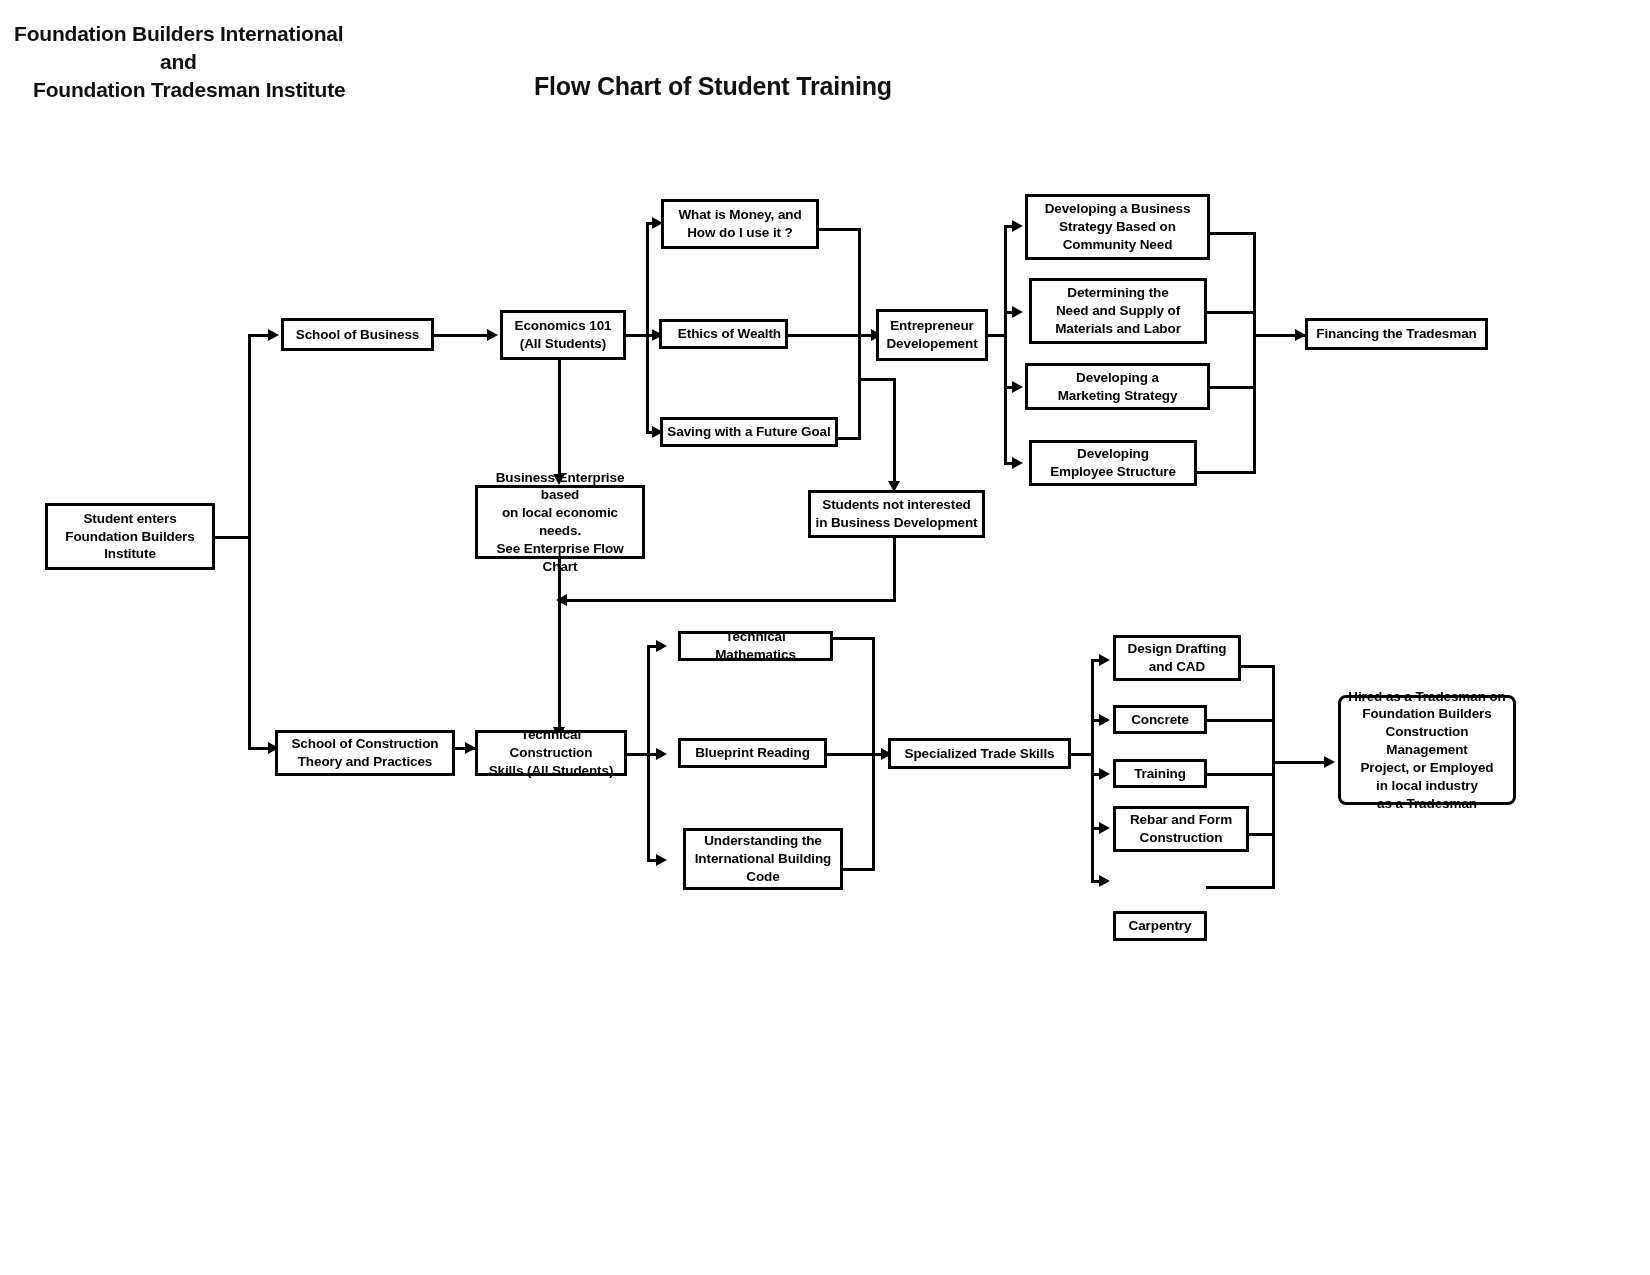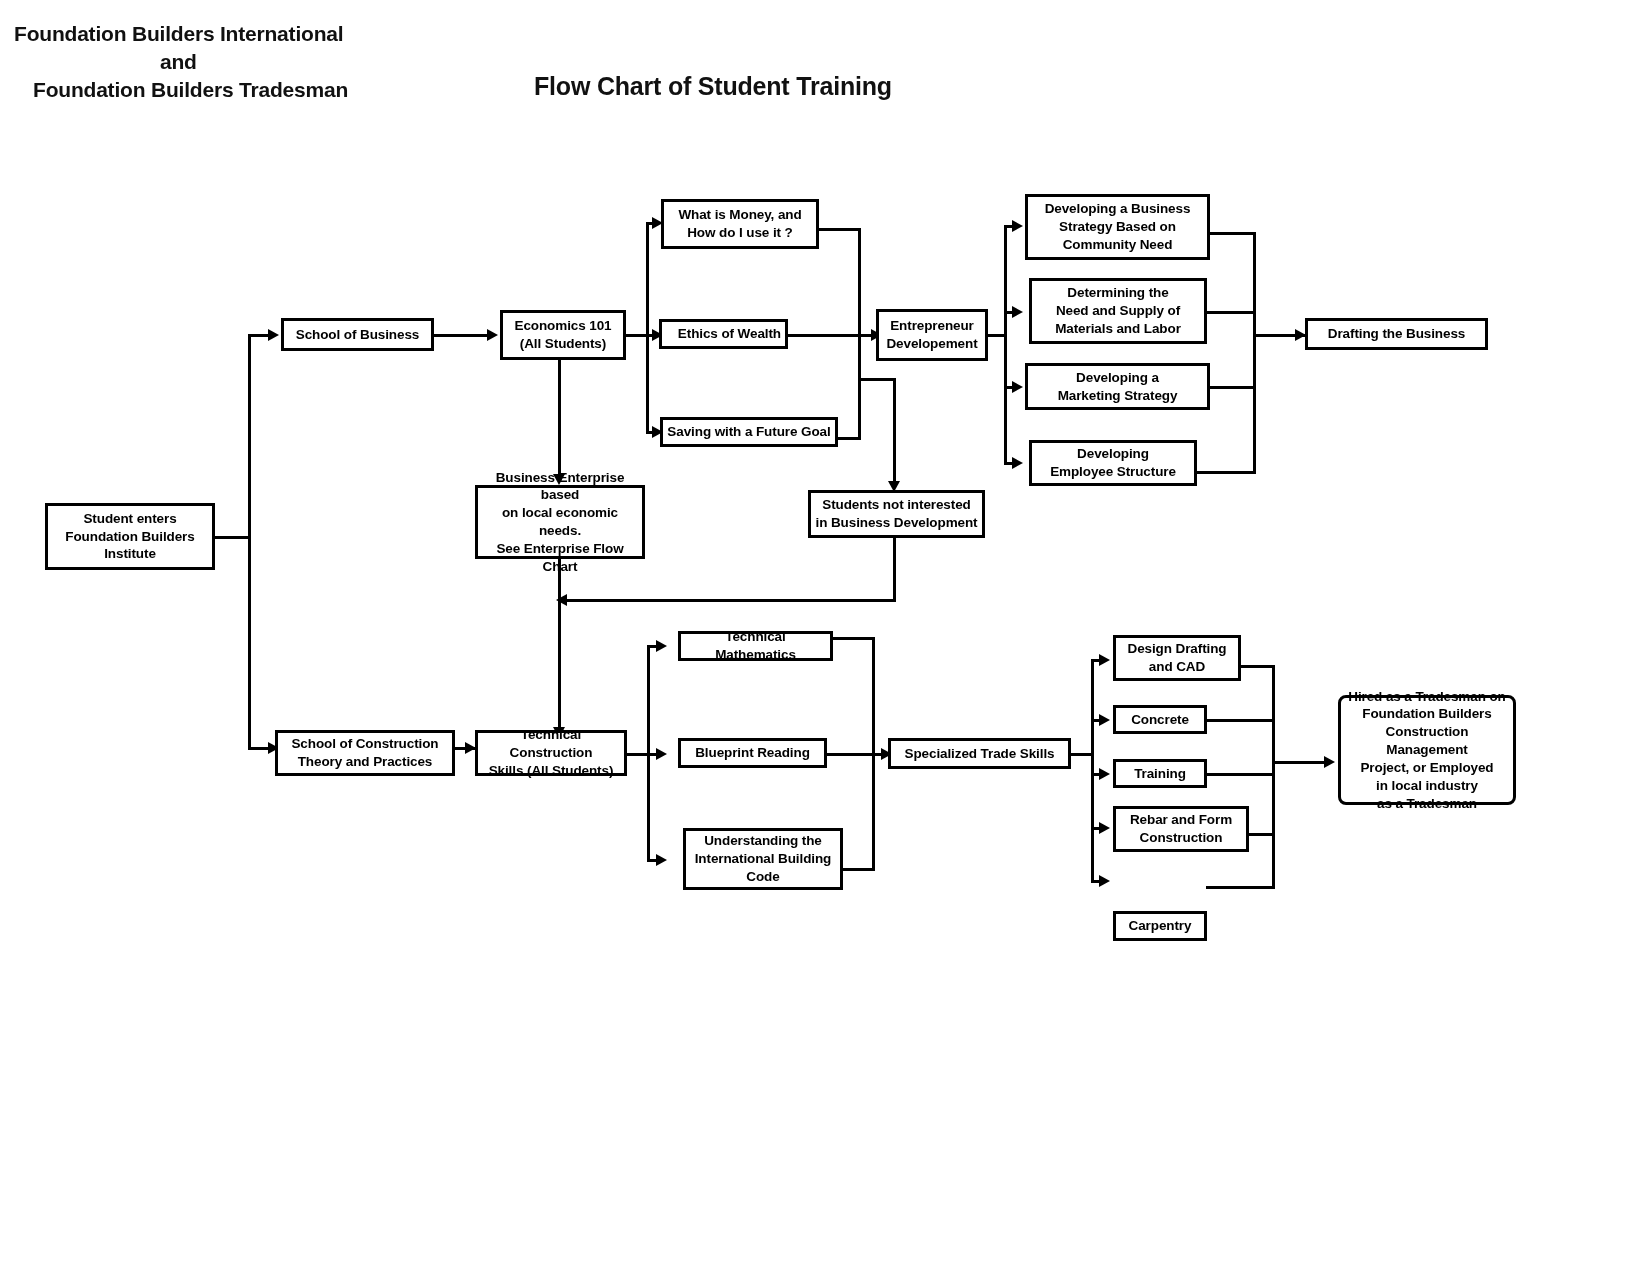--- a/index.html
+++ b/index.html
@@ -90,21 +90,21 @@
     border-top: 11px solid #000000;
   }
 </style>
 </head>
 <body>
 
 <div id="canvas">
 
   <div class="hdr" id="org-line-1">Foundation Builders International</div>
   <div class="hdr" id="org-line-2">and</div>
-  <div class="hdr" id="org-line-3">Foundation Builders Tradesman</div>
+  <div class="hdr" id="org-line-3">Foundation Tradesman Institute</div>
   <div class="hdr" id="chart-title">Flow Chart of Student Training</div>
 
   <div class="ln h" style="left:215px; top:536px; width:36px;"></div>
   <div class="ln v" style="left:248px; top:334px; height:416px;"></div>
 
   <div class="ln h" style="left:248px; top:334px; width:22px;"></div>
   <div class="arrow arr-r" style="left:268px; top:329px;"></div>
 
   <div class="ln h" style="left:248px; top:747px; width:22px;"></div>
   <div class="arrow arr-r" style="left:268px; top:742px;"></div>
@@ -286,21 +286,21 @@
   </div>
 
   <div class="node" style="left:1029px; top:440px; width:168px; height:46px;">
     <span>
       <span>Developing</span>
       <span>Employee Structure</span>
     </span>
   </div>
 
   <div class="node" style="left:1305px; top:318px; width:183px; height:32px;">
-    <span>Drafting the Business</span>
+    <span>Financing the Tradesman</span>
   </div>
 
   <div class="node" style="left:275px; top:730px; width:180px; height:46px;">
     <span>
       <span>School of Construction</span>
       <span>Theory and Practices</span>
     </span>
   </div>
 
   <div class="node" style="left:475px; top:730px; width:152px; height:46px;">

